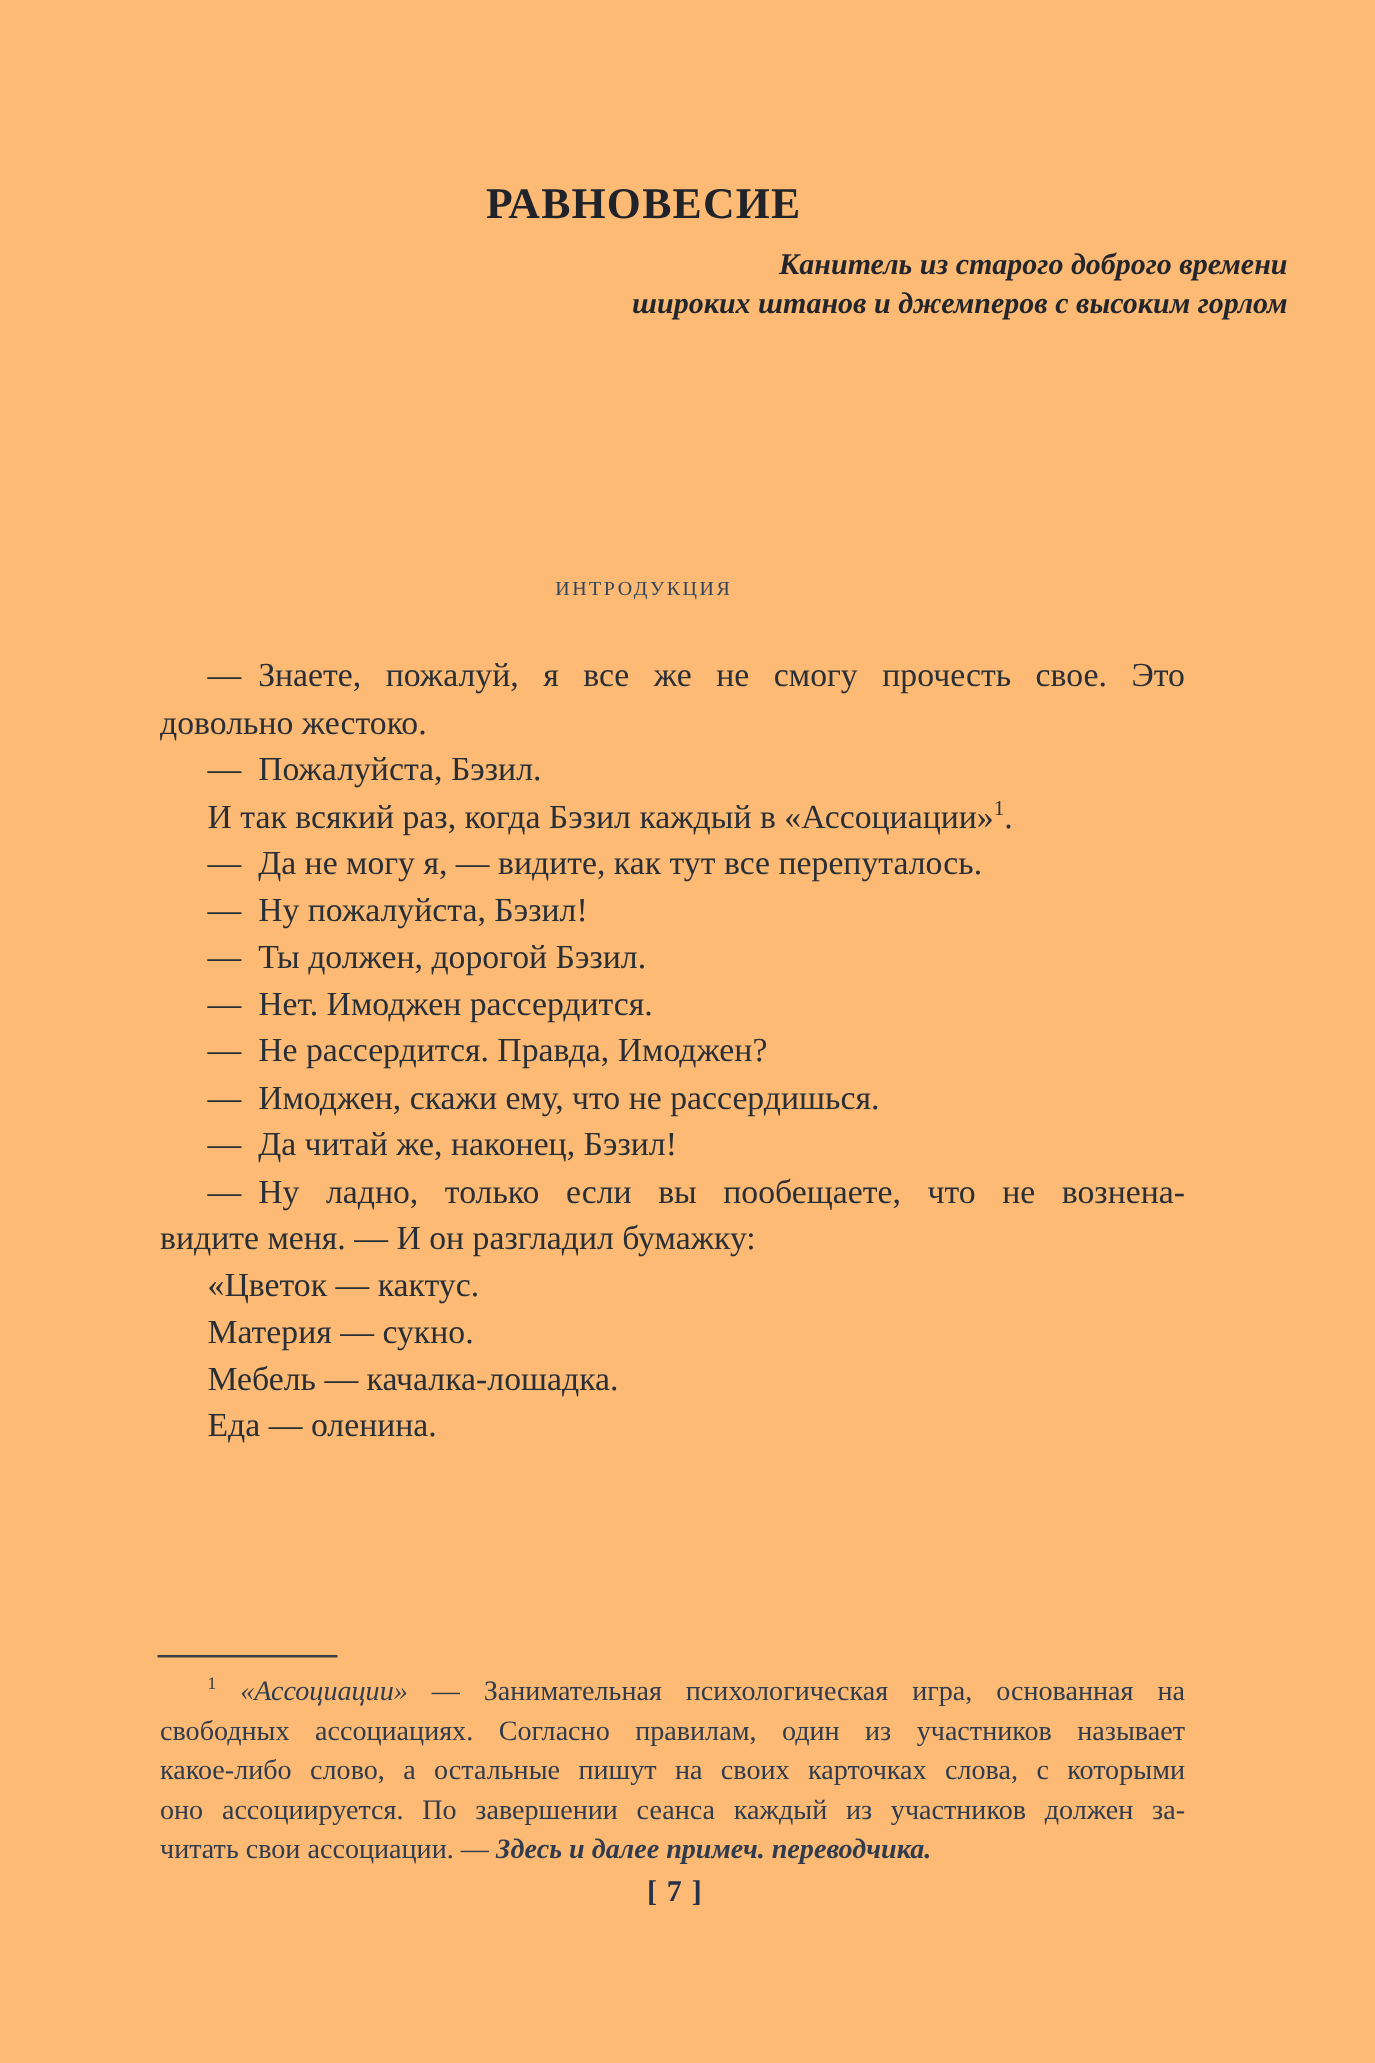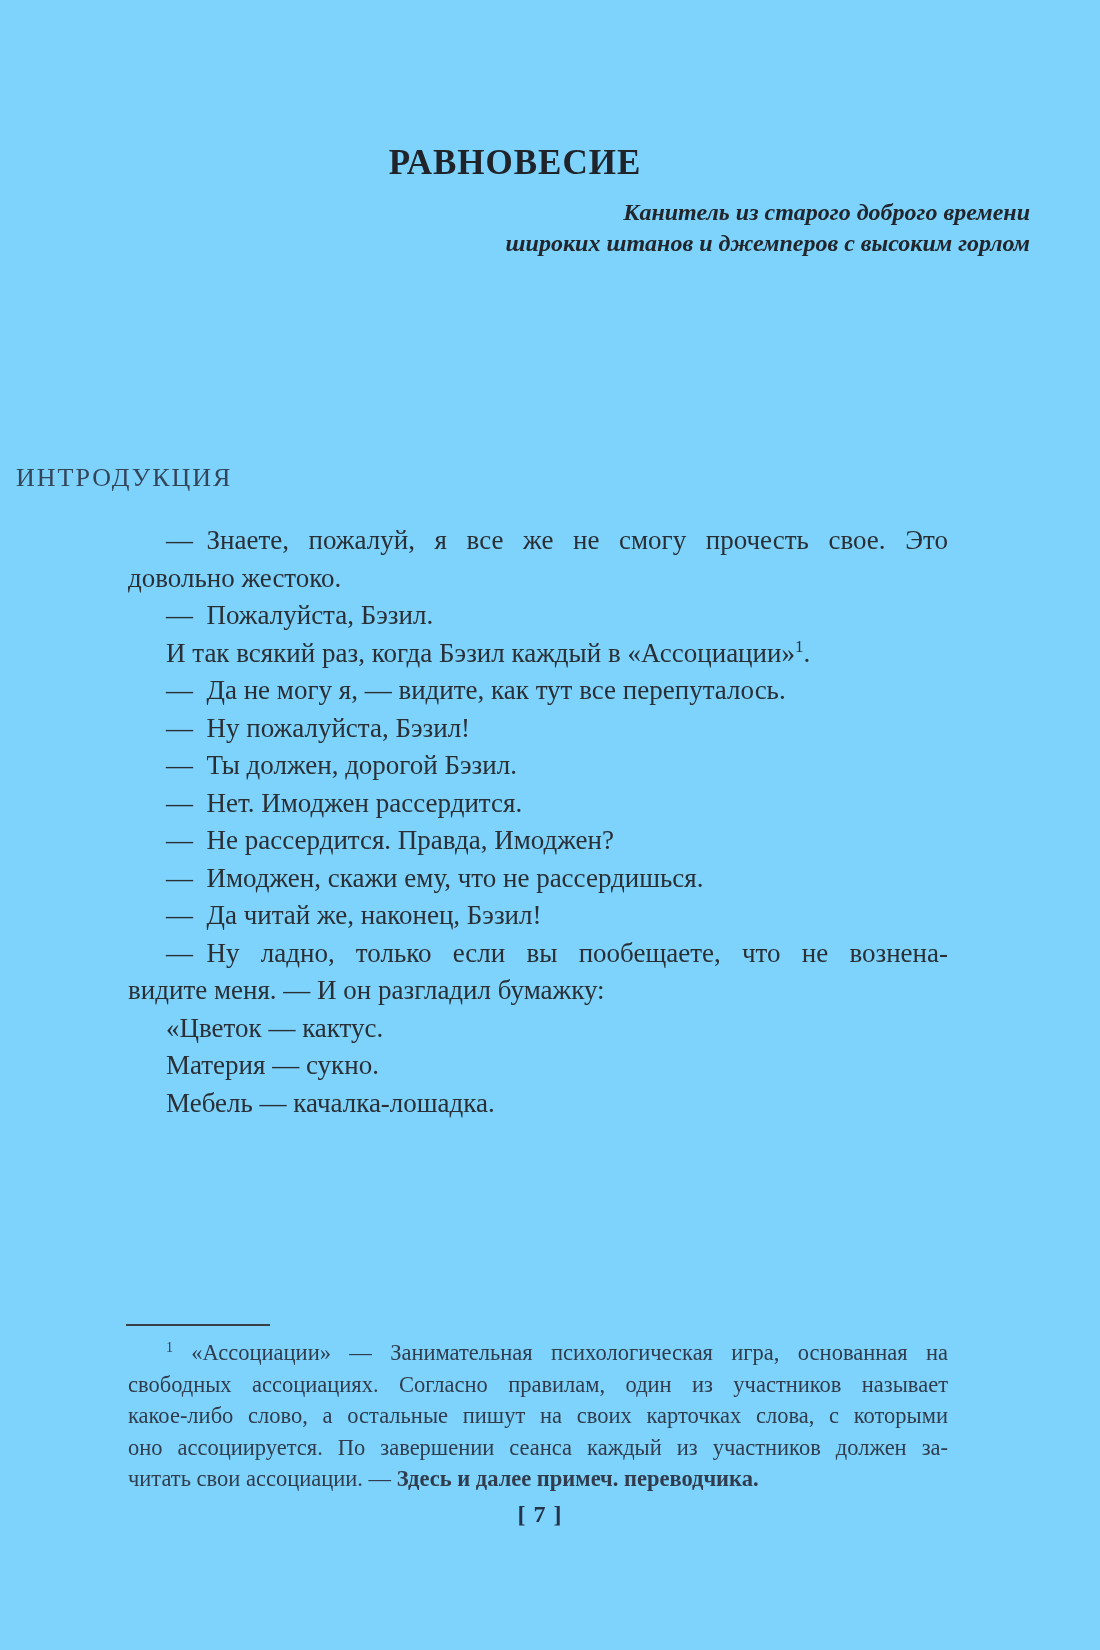--- a/index.html
+++ b/index.html
@@ -4,21 +4,21 @@
 <style>
   html, body {
     margin: 0;
     padding: 0;
     background: #ffffff;
   }
   .page {
     position: relative;
     width: 1100px;
     height: 1650px;
-    background: #7dd3fc;
+    background: #fdba74;
     font-family: "Liberation Serif", serif;
     overflow: hidden;
   }
   .chapter-title {
     position: absolute;
     top: 143px;
     left: 0;
     width: 1030px;
     text-align: center;
     font-size: 35px;
@@ -36,24 +36,24 @@
     font-weight: bold;
     font-style: italic;
     line-height: 31px;
     color: #22262c;
   }
   .section-heading {
     position: absolute;
     top: 463px;
     left: 0;
     width: 1030px;
-    font-size: 26px;
+    text-align: center;
+    font-size: 16px;
     letter-spacing: 2px;
     color: #34455a;
-    margin-left: 16px;
   }
   .body-text {
     position: absolute;
     top: 522px;
     left: 128px;
     width: 820px;
     font-size: 27px;
     line-height: 37.5px;
     color: #2a2f36;
   }
@@ -86,21 +86,21 @@
   }
   .fn-line.indent { padding-left: 38px; }
   .fn-line.justify {
     text-align: justify;
     text-align-last: justify;
   }
   .footnote sup {
     font-size: 14px;
     line-height: 0;
   }
-  .fn-term, .fn-emph { }
+  .fn-term, .fn-emph { font-style: italic; }
   .fn-emph { font-weight: bold; }
   .page-number {
     position: absolute;
     top: 1501px;
     left: 0;
     width: 1080px;
     text-align: center;
     font-size: 24px;
     font-weight: bold;
     letter-spacing: 1px;
@@ -131,20 +131,21 @@
     <div class="bline indent">— Ты должен, дорогой Бэзил.</div>
     <div class="bline indent">— Нет. Имоджен рассердится.</div>
     <div class="bline indent">— Не рассердится. Правда, Имоджен?</div>
     <div class="bline indent">— Имоджен, скажи ему, что не рассердишься.</div>
     <div class="bline indent">— Да читай же, наконец, Бэзил!</div>
     <div class="bline indent justify">— Ну ладно, только если вы пообещаете, что не вознена-</div>
     <div class="bline">видите меня. — И он разгладил бумажку:</div>
     <div class="bline indent">«Цветок — кактус.</div>
     <div class="bline indent">Материя — сукно.</div>
     <div class="bline indent">Мебель — качалка-лошадка.</div>
+    <div class="bline indent">Еда — оленина.</div>
   </div>
 
   <div class="footnote-rule"></div>
 
   <div class="footnote">
     <div class="fn-line indent justify"><sup>1</sup><span class="fn-term"> «Ассоциации»</span><span> — Занимательная психологическая игра, основанная на</span></div>
     <div class="fn-line justify">свободных ассоциациях. Согласно правилам, один из участников называет</div>
     <div class="fn-line justify">какое-либо слово, а остальные пишут на своих карточках слова, с которыми</div>
     <div class="fn-line justify">оно ассоциируется. По завершении сеанса каждый из участников должен за-</div>
     <div class="fn-line"><span>читать свои ассоциации. — </span><span class="fn-emph">Здесь и далее примеч. переводчика.</span></div>

